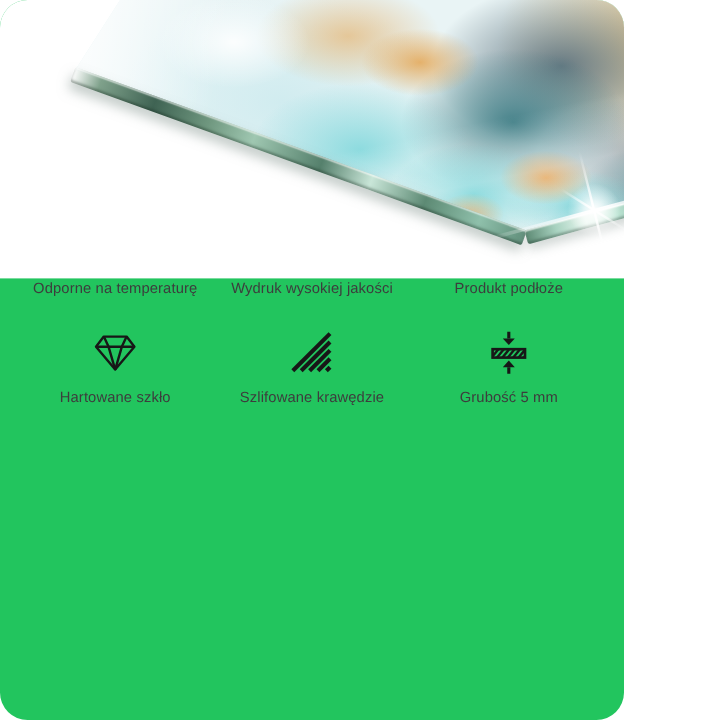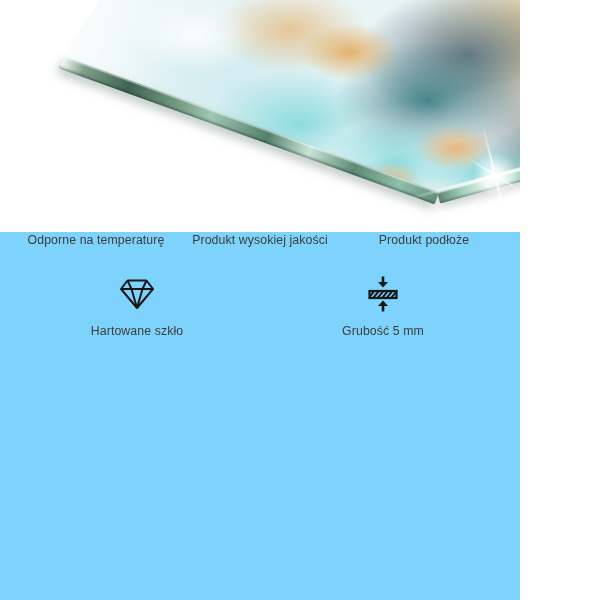--- a/index.html
+++ b/index.html
@@ -1,18 +1,18 @@
 <!DOCTYPE html>
 <html><head>
 <meta charset="utf-8">
 <style>
   html,body{margin:0;padding:0;background:#ffffff;}
   .page{
-    position:relative;width:520px;height:600px;overflow:hidden;background:#7dd3fc;
-    font-family:"Liberation Sans", sans-serif;color:#2e2e2e;
+    position:relative;width:520px;height:600px;overflow:hidden;background:#22c55e;
+    font-family:"Liberation Sans", sans-serif;color:#2e2e2e;border-radius:23px;
   }
 
   
   .hero{position:absolute;left:0;top:0;width:600px;height:232px;overflow:hidden;background:#ffffff;}
   .panel-art{
     position:absolute;inset:0;
     clip-path:polygon(63px 58px, 100px 0px, 600px 0px, 600px 149px, 438px 193px);
     background-color:#e9f4f5;
     background-image:
       linear-gradient(100deg, rgba(255,255,255,0.98) 6%, rgba(255,255,255,0.75) 14%, rgba(255,255,255,0) 30%),
@@ -127,21 +127,21 @@
         <div class="feature-label">Odporne na temperaturę</div>
       </div>
 
       <div class="feature">
         <div class="icon-box">
           <div class="uhd">
             <span class="uhd-top">ultra</span>
             <span class="uhd-bottom">HD</span>
           </div>
         </div>
-        <div class="feature-label">Produkt wysokiej jakości</div>
+        <div class="feature-label">Wydruk wysokiej jakości</div>
       </div>
 
       <div class="feature">
         <div class="icon-box">
           <svg class="icon-svg" width="44" height="44" viewBox="0 0 44 44" fill="none" stroke="#171717" stroke-width="2" stroke-linecap="round" stroke-linejoin="round">
             <path d="M22,5.5 L32.5,9 v7.5 c0,8.3 -4.6,13.6 -10.5,16.6 C16.1,30.1 11.5,24.8 11.5,16.5 V9 Z"></path>
             <path d="M16.8,20.3 l3.7,3.7 6.9,-7.6"></path>
           </svg>
         </div>
         <div class="feature-label">Produkt podłoże</div>
@@ -155,20 +155,32 @@
           <svg class="icon-svg" width="44" height="44" viewBox="0 0 44 44" fill="none" stroke="#171717" stroke-width="2" stroke-linejoin="round">
             <path d="M6,17 L12.5,8.5 H31.5 L38,17 L22,36 Z"></path>
             <path d="M6,17 H38"></path>
             <path d="M12.5,8.5 L16.5,17 L22,36"></path>
             <path d="M31.5,8.5 L27.5,17 L22,36"></path>
           </svg>
         </div>
         <div class="feature-label">Hartowane szkło</div>
       </div>
 
+      <div class="feature">
+        <div class="icon-box">
+          <svg class="icon-svg" width="44" height="44" viewBox="0 0 44 44" fill="none" stroke="#171717" stroke-width="3.4">
+            <path d="M6,37 L37,6"></path>
+            <path d="M13,37 L37,13"></path>
+            <path d="M20,37 L37,20"></path>
+            <path d="M27,37 L37,27"></path>
+            <path d="M34,37 L37,34"></path>
+          </svg>
+        </div>
+        <div class="feature-label">Szlifowane krawędzie</div>
+      </div>
 
       <div class="feature">
         <div class="icon-box">
           <svg class="icon-svg" width="44" height="44" viewBox="0 0 44 44" fill="none">
             <defs>
               <clipPath id="barclip">
                   <rect x="8.5" y="19" width="27" height="7"></rect>
                 </clipPath>
             </defs>
             <g clip-path="url(#barclip)" stroke="#171717" stroke-width="2">

